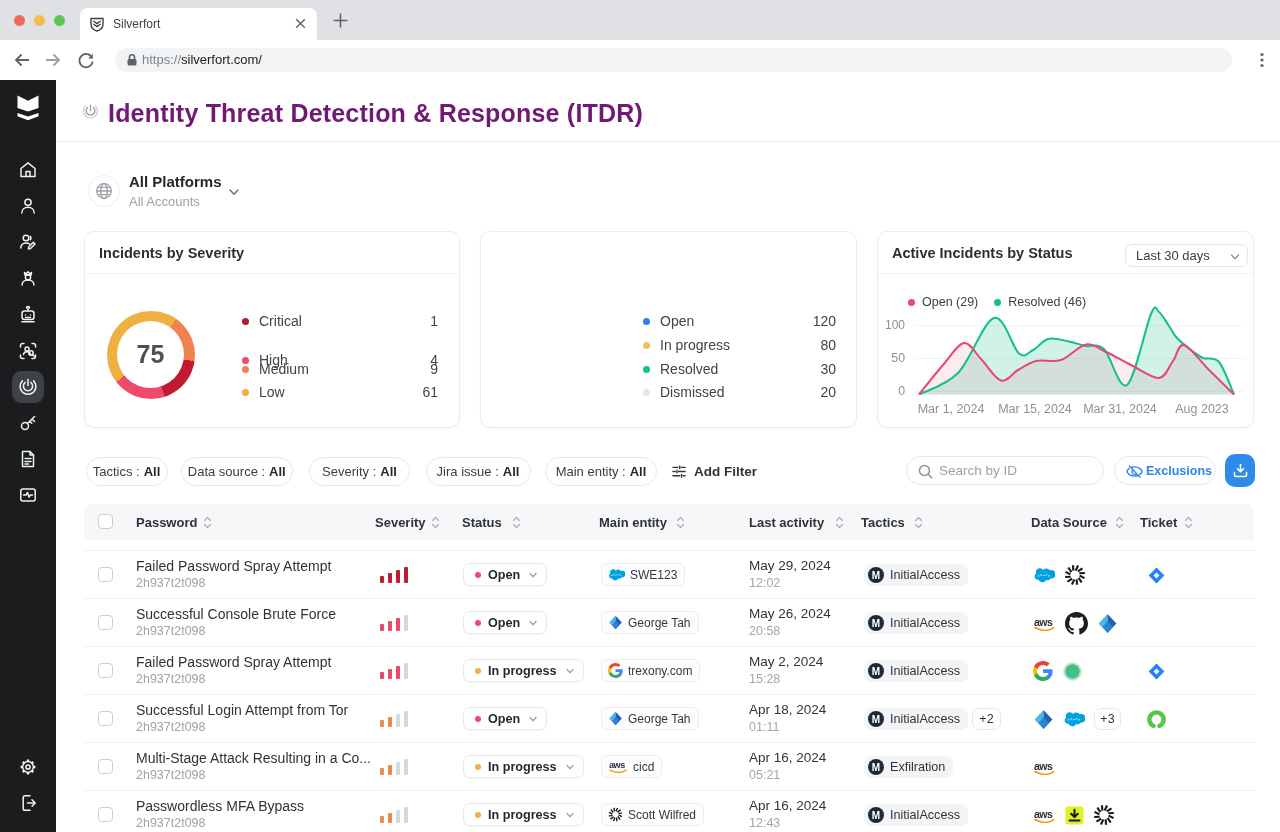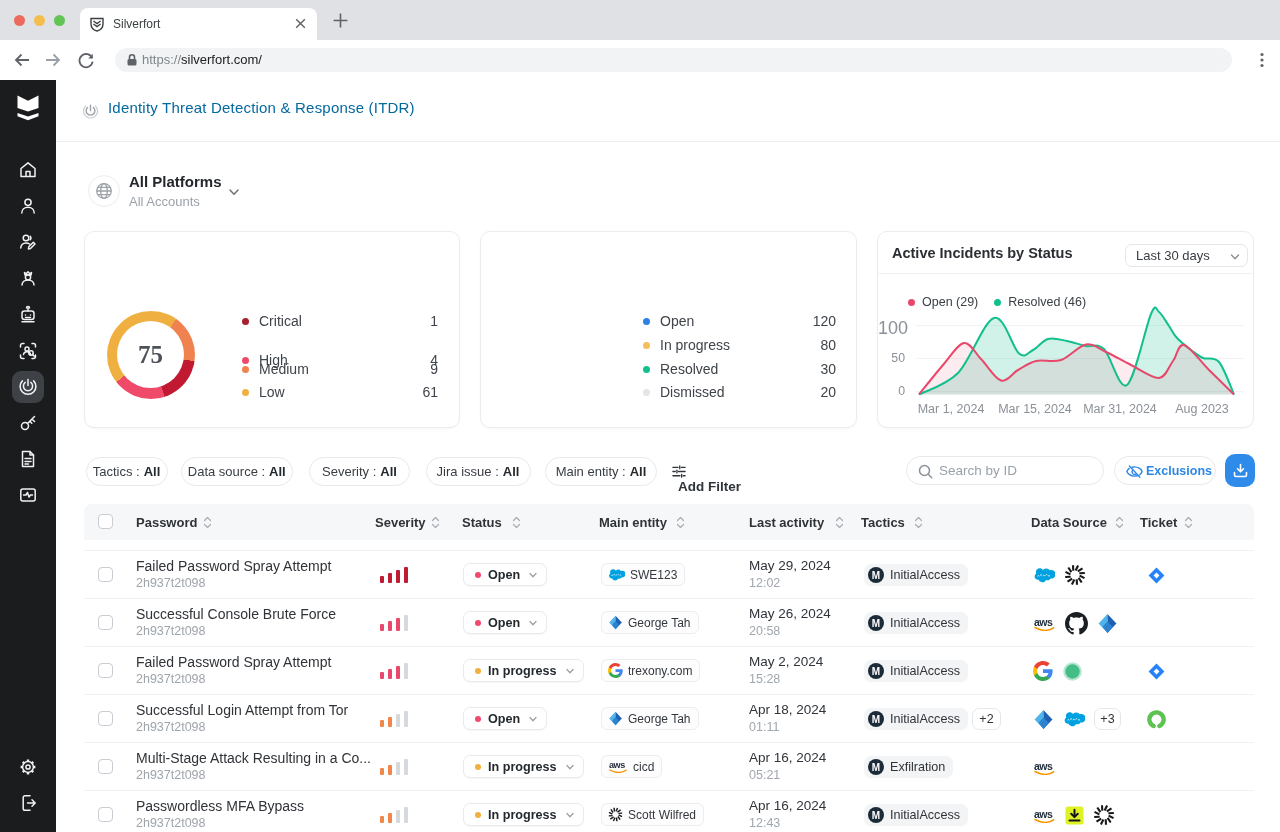--- a/index.html
+++ b/index.html
@@ -14,41 +14,41 @@
 #urlbar{position:absolute;left:0;top:40px;width:1280px;height:40px;background:#fff;}
 #urlpill{position:absolute;left:115px;top:8px;width:1117px;height:24px;border-radius:12px;background:#F1F3F4;}
 #urltext{position:absolute;left:142px;top:12px;font-size:13px;color:#202124;}
 #urltext .scheme{color:#80868B;}
 
 #sidebar{position:absolute;left:0;top:80px;width:56px;height:752px;background:#1A1C1E;}
 .sicon{position:absolute;left:18px;}
 #activebg{position:absolute;left:12px;top:291px;width:32px;height:32px;border-radius:9px;background:#3E4146;}
 
 #apphead{position:absolute;left:56px;top:80px;width:1224px;height:62px;background:#fff;border-bottom:1px solid #EAECEF;}
-#apptitle{position:absolute;left:108px;top:99px;font-size:15px;font-weight:400;color:#0369a1;letter-spacing:.2px;}
+#apptitle{position:absolute;left:108px;top:99px;font-size:25px;font-weight:700;color:#701a75;letter-spacing:.2px;}
 
 #globecirc{position:absolute;left:88px;top:175px;width:32px;height:32px;border-radius:50%;border:1px solid #EBEDEF;}
 #plat1{position:absolute;left:129px;top:173px;font-size:15px;font-weight:700;color:#24282D;}
 #plat2{position:absolute;left:129px;top:194px;font-size:13px;color:#9BA2A9;}
 
 .card{position:absolute;top:231px;height:197px;background:#fff;border:1px solid #EAEDF0;border-radius:10px;box-shadow:0 1px 2px rgba(20,30,40,.03);}
 .cardh{position:absolute;left:0;top:0;right:0;height:42px;border-bottom:1px solid #F1F2F4;}
 .cardh .t{position:absolute;left:14px;top:13px;font-size:14.5px;font-weight:700;color:#2B2F34;}
 .donut{position:absolute;width:88px;height:88px;border-radius:50%;}
-.donut .hole{position:absolute;left:10.5px;top:10.5px;width:67px;height:67px;border-radius:50%;background:#fff;display:flex;align-items:center;justify-content:center;font-weight:700;color:#4D5258;font-family:Liberation Serif, serif;}
+.donut .hole{position:absolute;left:10.5px;top:10.5px;width:67px;height:67px;border-radius:50%;background:#fff;display:flex;align-items:center;justify-content:center;font-weight:700;color:#4D5258;}
 .leg{position:absolute;display:flex;align-items:center;}
 .leg .d{width:7px;height:7px;border-radius:50%;margin-right:10px;}
 .leg .l{font-size:14px;color:#3F444A;}
 .leg .v{position:absolute;right:0;font-size:14px;color:#3F444A;}
 #dd30{position:absolute;left:247px;top:12px;width:123px;height:23px;border:1px solid #E4E7EA;border-radius:7px;}
 #dd30 span{position:absolute;left:10px;top:3px;font-size:13px;color:#383D43;}
 
 .pill{position:absolute;top:457px;height:29px;border:1px solid #E7E9EC;border-radius:14.5px;background:#fff;font-size:13px;color:#383D43;display:flex;align-items:center;justify-content:center;white-space:nowrap;}
 .pill b{font-weight:700;color:#24292E;margin-left:4px;}
-#addf{position:absolute;left:671px;top:464px;display:flex;align-items:flex-start;flex-direction:column;}
+#addf{position:absolute;left:671px;top:464px;display:flex;align-items:flex-start;}
 #addf span{margin-left:7px;font-size:13.5px;font-weight:700;color:#2F343A;}
 #search{position:absolute;left:906px;top:456px;width:198px;height:29px;border:1px solid #E7E9EC;border-radius:14.5px;background:#fff;}
 #search span{position:absolute;left:32px;top:6px;font-size:13.5px;color:#9AA1A9;text-align:center;}
 #excl{position:absolute;left:1114px;top:456px;width:102px;height:29px;border:1px solid #E7E9EC;border-radius:14.5px;background:#fff;}
 #excl span{position:absolute;left:31px;top:7px;font-size:12.5px;font-weight:700;color:#2D87E5;}
 #bluebtn{position:absolute;left:1225px;top:454px;width:30px;height:33px;border-radius:10px;background:#2E8BE9;display:flex;align-items:center;justify-content:center;}
 
 #thead{position:absolute;left:84px;top:504px;width:1170px;height:36px;background:#F6F7F8;border-radius:8px 8px 0 0;}
 .th{position:absolute;top:11px;font-size:13px;font-weight:700;color:#2F3338;white-space:nowrap;}
 .chk{position:absolute;width:15px;height:15px;border:1.5px solid #C9CED4;border-radius:4px;background:#fff;}
@@ -196,20 +196,23 @@
       <ellipse cx="9" cy="9" rx="3.3" ry="7.3"></ellipse>
       <path d="M1.7 9 H16.3 M2.6 5.3 H15.4 M2.6 12.7 H15.4"></path>
     </g>
   </svg>
 <div id="plat1">All Platforms</div>
 <div id="plat2">All Accounts</div>
 <svg class="abs" style="left:228px;top:186px" width="12" height="12" viewBox="0 0 12 12">
     <path d="M2 4 L6 8.2 L10 4" fill="none" stroke="#6B7178" stroke-width="1.5" stroke-linecap="round" stroke-linejoin="round"></path>
   </svg>
 <div class="card" style="left:84px;width:376px">
+    <div class="cardh">
+      <div class="t">Incidents by Severity</div>
+    </div>
     <div class="donut" style="left:21.5px;top:78.5px;background:conic-gradient(#F0B041 0deg 35deg,#F0824F 35deg 98deg,#C01931 98deg 162deg,#F04A6B 162deg 232deg,#F0B041 232deg 360deg)">
       <div class="hole" style="font-size:25px">75</div>
     </div>
     <div class="leg" style="left:157px;top:81px;width:196px">
       <span class="d" style="background:#A6202E"></span>
       <span class="l">Critical</span>
       <span class="v">1</span>
     </div>
     <div class="leg" style="left:157px;top:120px;width:196px">
       <span class="d" style="background:#F04A6B"></span>
@@ -253,21 +256,21 @@
     <div class="cardh">
       <div class="t">Active Incidents by Status</div>
     </div>
     <div id="dd30">
       <span>Last 30 days</span>
       <svg class="abs" style="left:104px;top:7px" width="10" height="10" viewBox="0 0 10 10">
         <path d="M1.5 3 L5 6.8 L8.5 3" fill="none" stroke="#878D94" stroke-width="1.3" stroke-linecap="round"></path>
       </svg>
     </div>
     <div class="abs" style="left:30px;top:63px;display:flex;align-items:center;font-size:12.5px;color:#3A4046"><span style="width:7px;height:7px;border-radius:50%;background:#E8486B;margin-right:7px"></span>Open (29)<span style="width:7px;height:7px;border-radius:50%;background:#13BF8C;margin-left:16px;margin-right:7px"></span>Resolved (46)</div>
-    <div class="abs" style="left:0px;top:86px;width:27px;text-align:right;font-size:18px;color:#8B9198">100</div>
+    <div class="abs" style="left:0px;top:86px;width:27px;text-align:right;font-size:12px;color:#8B9198">100</div>
     <div class="abs" style="left:0px;top:119px;width:27px;text-align:right;font-size:12.3px;color:#8B9198">50</div>
     <div class="abs" style="left:0px;top:152px;width:27px;text-align:right;font-size:12.3px;color:#8B9198">0</div>
     <div class="abs" style="left:37px;top:92.5px;width:329px;height:1px;background:#F2F3F5"></div>
     <div class="abs" style="left:37px;top:125.5px;width:329px;height:1px;background:#F2F3F5"></div>
     <div class="abs" style="left:37px;top:158.5px;width:329px;height:1px;background:#F2F3F5"></div>
     <svg class="abs" style="left:7px;top:49px" width="370" height="120" viewBox="0 0 370 120">
       <path d="M34.0 113.5 C40.5 109.9 60.5 104.8 73.0 92.0 C85.5 79.2 98.8 40.2 109.0 37.0 C119.2 33.8 127.5 67.2 134.0 72.5 C140.5 77.8 143.2 71.4 148.0 69.0 C152.8 66.6 157.3 59.5 163.0 58.0 C168.7 56.5 175.7 58.8 182.0 60.0 C188.3 61.2 194.8 63.7 201.0 65.0 C207.2 66.3 212.2 61.5 219.0 68.0 C225.8 74.5 234.2 109.8 242.0 104.0 C249.8 98.2 260.7 45.2 266.0 33.0 C271.3 20.8 271.0 29.0 274.0 31.0 C277.0 33.0 281.0 40.7 284.0 45.0 C287.0 49.3 288.3 53.0 292.0 57.0 C295.7 61.0 301.7 65.7 306.0 69.0 C310.3 72.3 313.3 75.0 318.0 77.0 C322.7 79.0 328.8 74.9 334.0 81.0 C339.2 87.1 346.5 108.1 349.0 113.5 L349 113.5 L34 113.5 Z" fill="rgba(23,191,140,0.20)"></path>
       <path d="M34.0 113.5 C38.0 108.6 50.5 92.6 58.0 84.0 C65.5 75.4 72.7 63.0 79.0 62.0 C85.3 61.0 89.8 71.8 96.0 78.0 C102.2 84.2 109.8 97.7 116.0 99.5 C122.2 101.3 127.2 92.2 133.0 89.0 C138.8 85.8 143.8 81.7 151.0 80.0 C158.2 78.3 167.7 81.8 176.0 79.0 C184.3 76.2 193.5 64.8 201.0 63.5 C208.5 62.2 213.5 67.6 221.0 71.0 C228.5 74.4 237.2 79.7 246.0 84.0 C254.8 88.3 267.0 97.7 274.0 97.0 C281.0 96.3 283.8 85.5 288.0 80.0 C292.2 74.5 293.0 62.5 299.0 64.0 C305.0 65.5 315.7 80.8 324.0 89.0 C332.3 97.2 344.8 109.4 349.0 113.5 L349 113.5 L34 113.5 Z" fill="rgba(232,72,107,0.11)"></path>
       <path d="M34.0 113.5 C40.5 109.9 60.5 104.8 73.0 92.0 C85.5 79.2 98.8 40.2 109.0 37.0 C119.2 33.8 127.5 67.2 134.0 72.5 C140.5 77.8 143.2 71.4 148.0 69.0 C152.8 66.6 157.3 59.5 163.0 58.0 C168.7 56.5 175.7 58.8 182.0 60.0 C188.3 61.2 194.8 63.7 201.0 65.0 C207.2 66.3 212.2 61.5 219.0 68.0 C225.8 74.5 234.2 109.8 242.0 104.0 C249.8 98.2 260.7 45.2 266.0 33.0 C271.3 20.8 271.0 29.0 274.0 31.0 C277.0 33.0 281.0 40.7 284.0 45.0 C287.0 49.3 288.3 53.0 292.0 57.0 C295.7 61.0 301.7 65.7 306.0 69.0 C310.3 72.3 313.3 75.0 318.0 77.0 C322.7 79.0 328.8 74.9 334.0 81.0 C339.2 87.1 346.5 108.1 349.0 113.5" fill="none" stroke="#13BF8C" stroke-width="2"></path>
       <path d="M34.0 113.5 C38.0 108.6 50.5 92.6 58.0 84.0 C65.5 75.4 72.7 63.0 79.0 62.0 C85.3 61.0 89.8 71.8 96.0 78.0 C102.2 84.2 109.8 97.7 116.0 99.5 C122.2 101.3 127.2 92.2 133.0 89.0 C138.8 85.8 143.8 81.7 151.0 80.0 C158.2 78.3 167.7 81.8 176.0 79.0 C184.3 76.2 193.5 64.8 201.0 63.5 C208.5 62.2 213.5 67.6 221.0 71.0 C228.5 74.4 237.2 79.7 246.0 84.0 C254.8 88.3 267.0 97.7 274.0 97.0 C281.0 96.3 283.8 85.5 288.0 80.0 C292.2 74.5 293.0 62.5 299.0 64.0 C305.0 65.5 315.7 80.8 324.0 89.0 C332.3 97.2 344.8 109.4 349.0 113.5" fill="none" stroke="#E8486B" stroke-width="2"></path>

